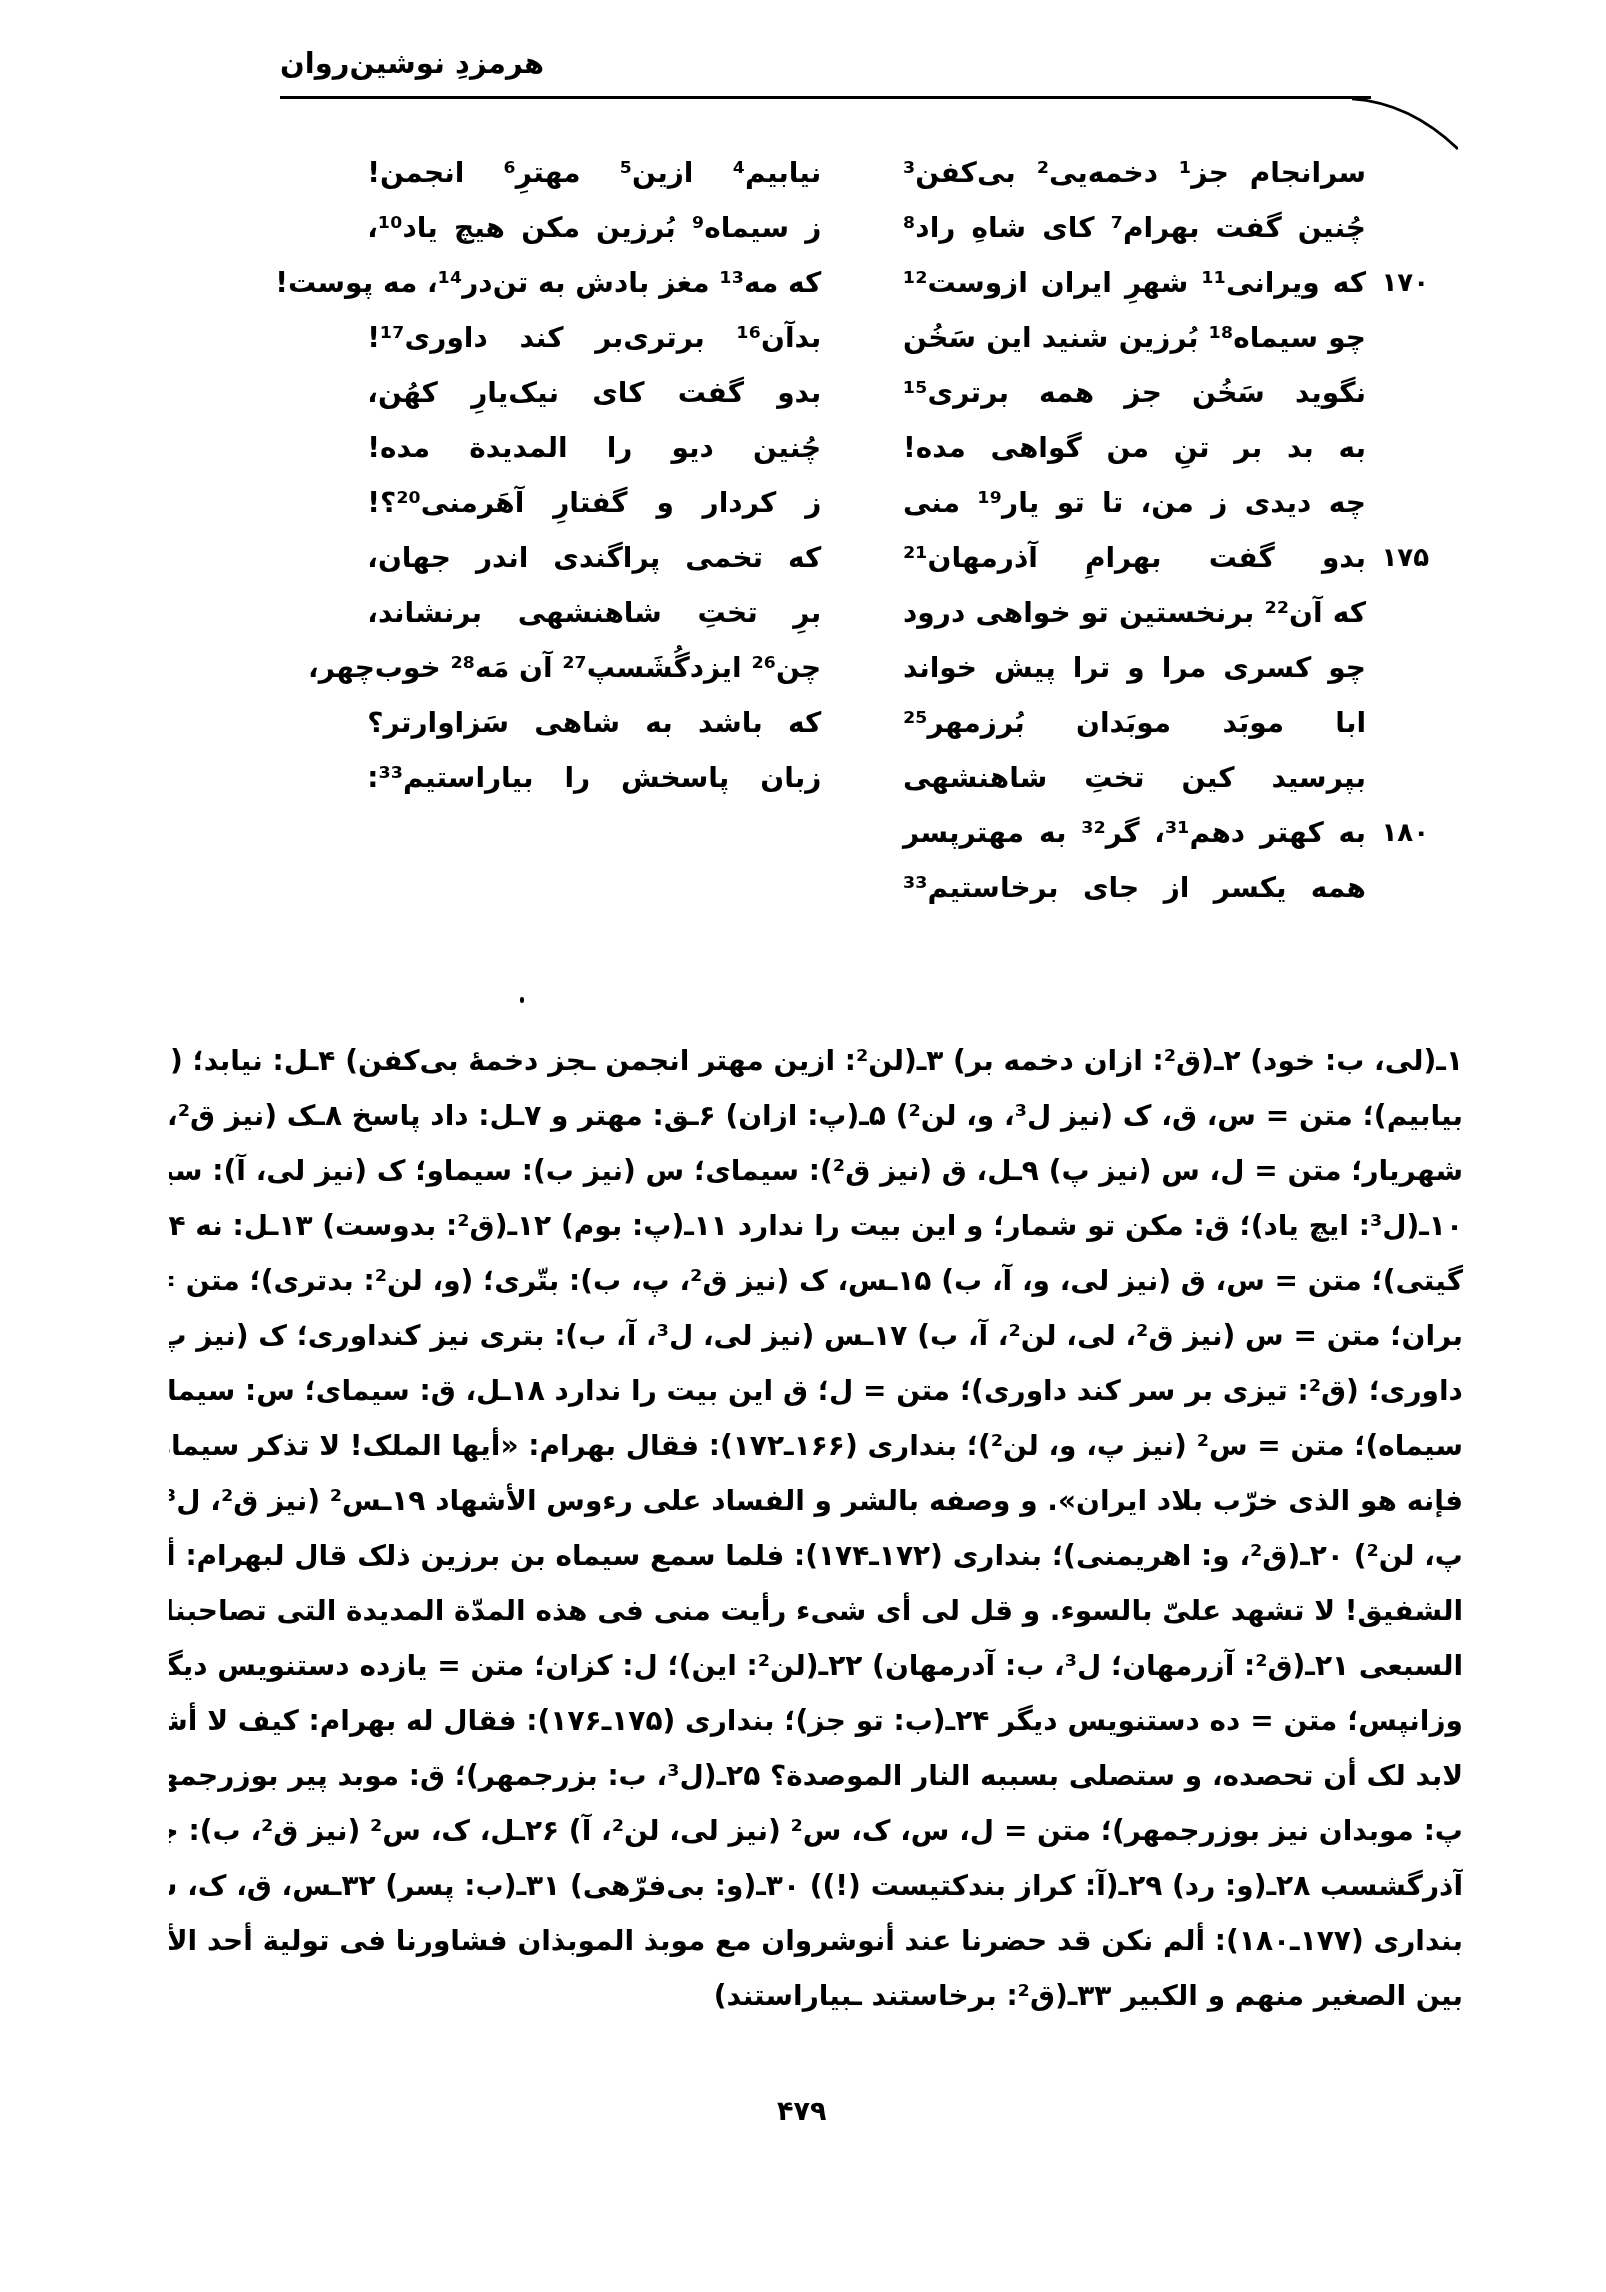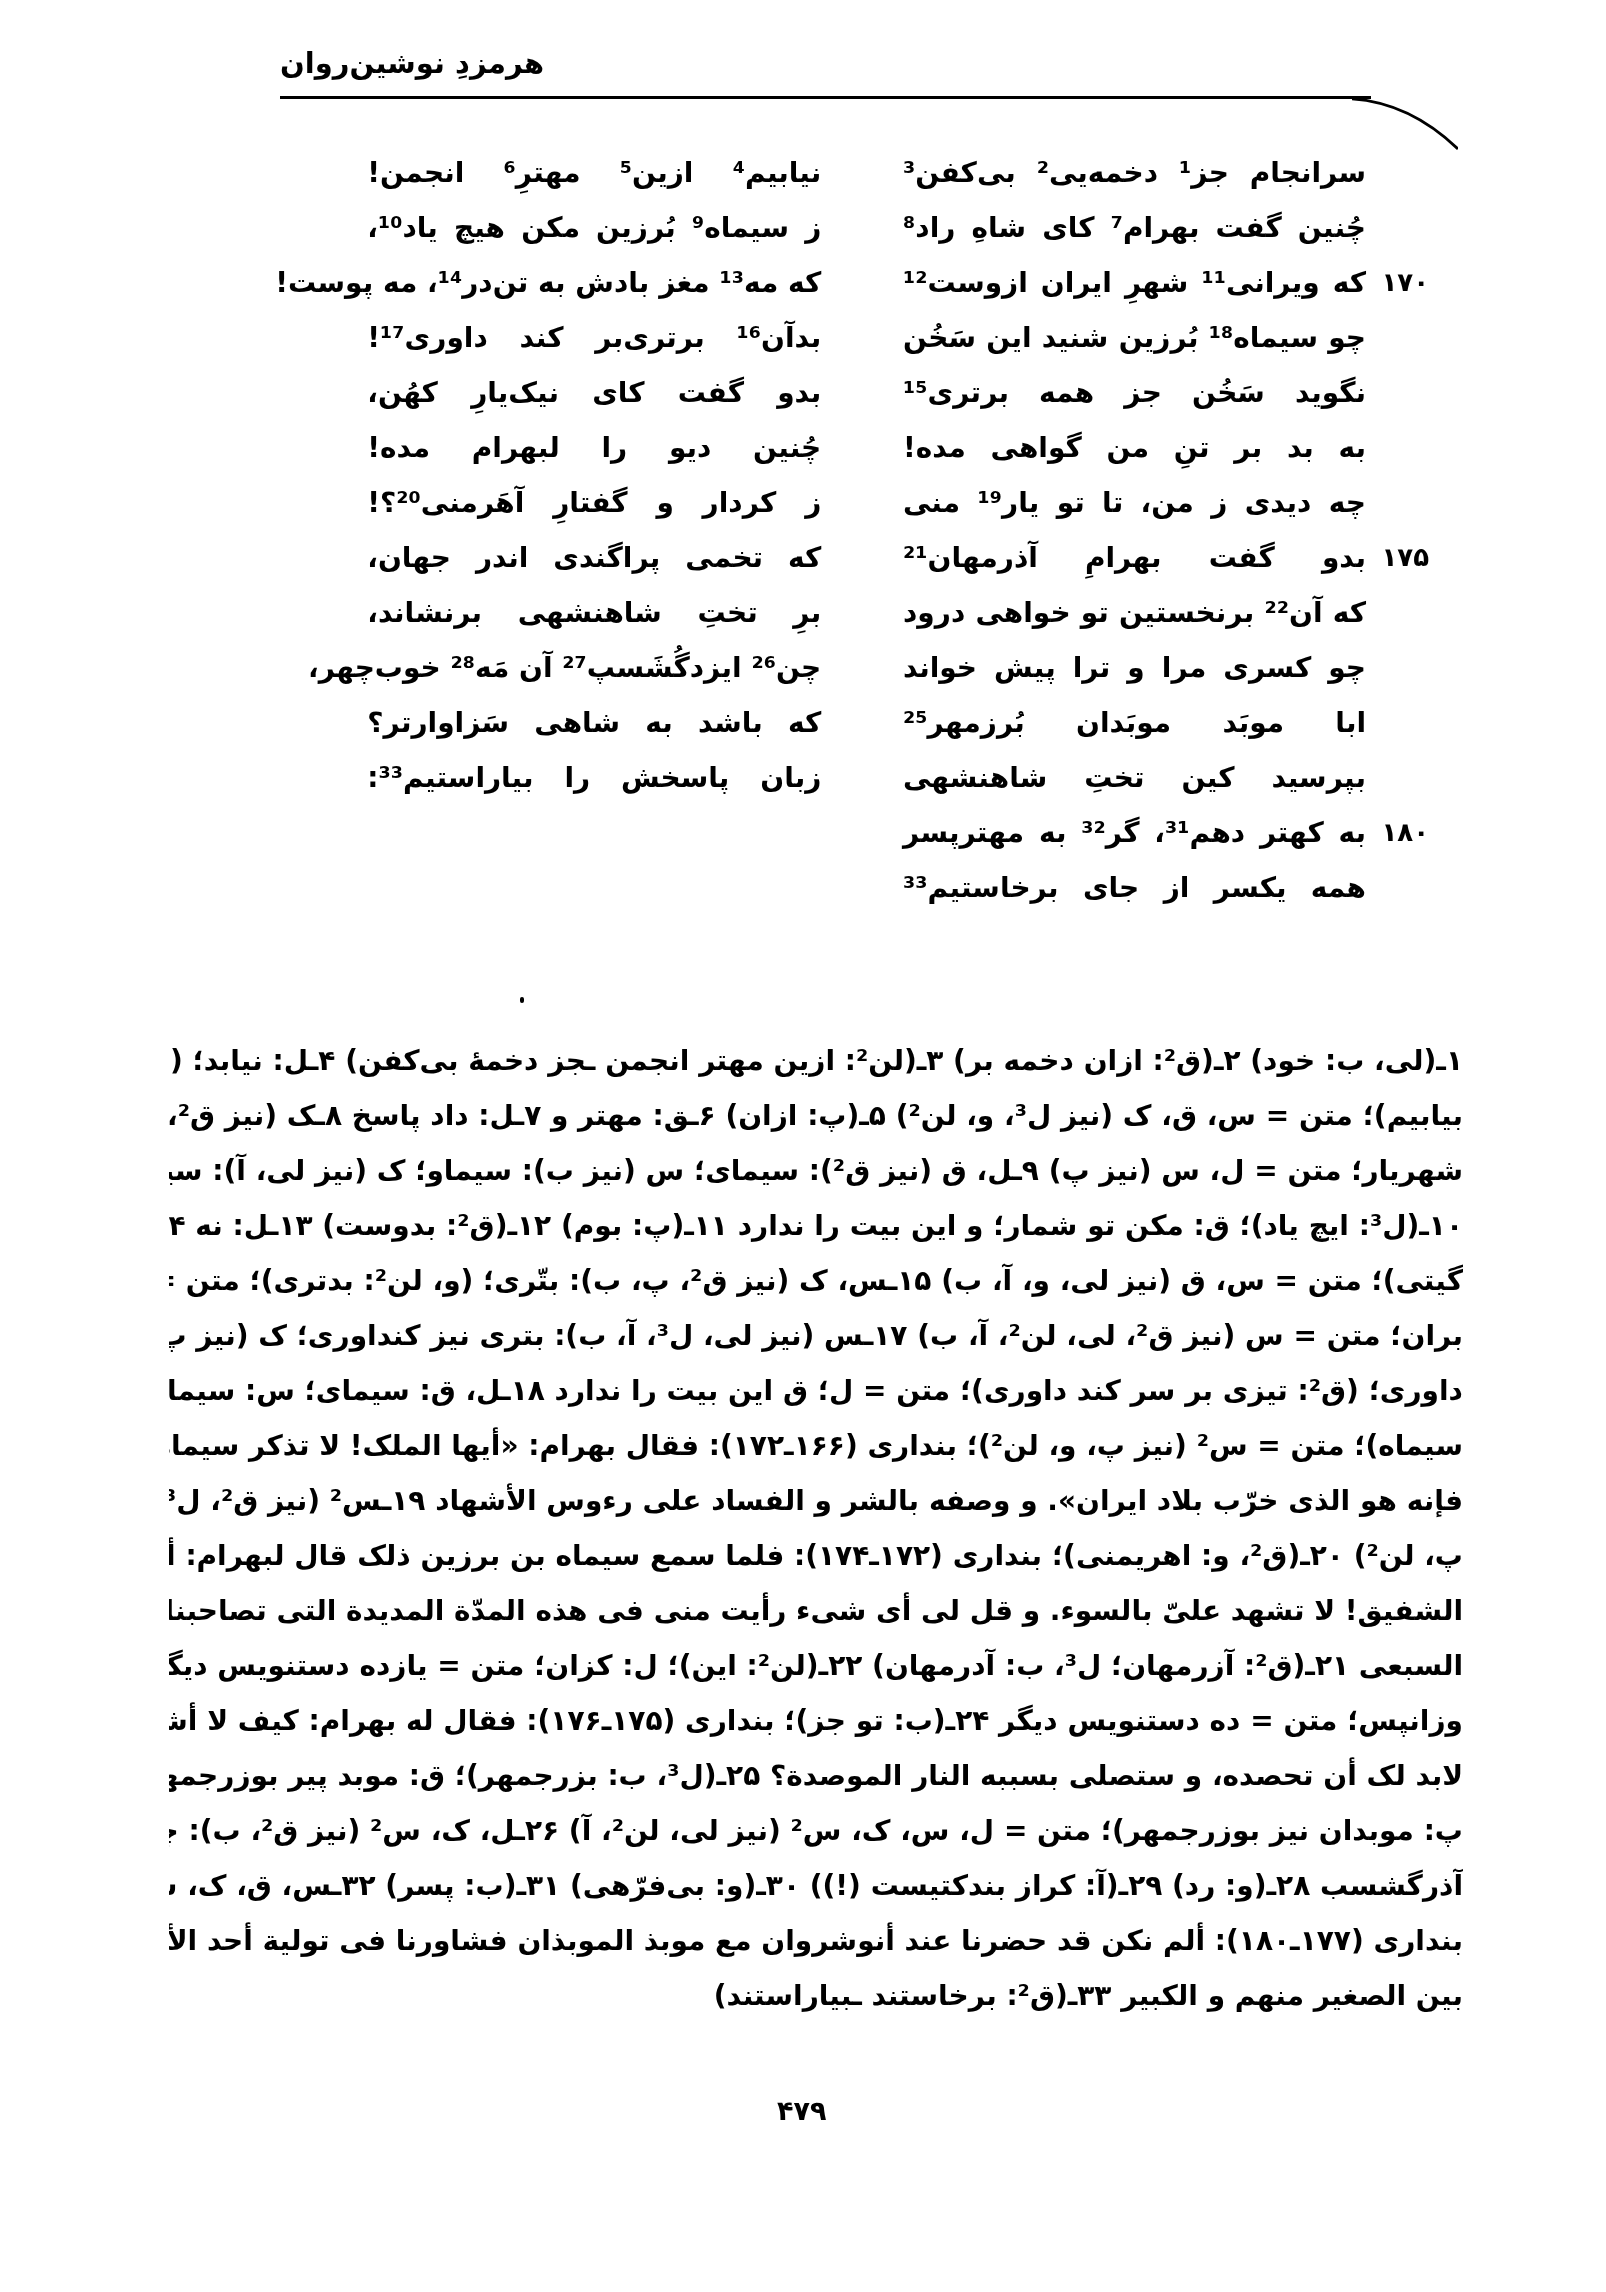--- a/index.html
+++ b/index.html
@@ -88,21 +88,21 @@
       <div class="verse">به کهتر دهم³¹، گر³² به مهترپسر</div>
       <div class="verse">همه یکسر از جای برخاستیم³³</div>
     </div>
 
     <div class="col col-left">
       <div class="verse">نیابیم⁴ ازین⁵ مهترِ⁶ انجمن⁳!</div>
       <div class="verse">ز سیماه⁹ بُرزین مکن هیچ یاد¹⁰،</div>
       <div class="verse">که مه¹³ مغز بادش به تن‌در¹⁴، مه پوست!</div>
       <div class="verse">بدآن¹⁶ برتری‌بر کند داوری¹⁷!</div>
       <div class="verse">بدو گفت کای نیک‌یارِ کهُن،</div>
-      <div class="verse">چُنین دیو را لبهرام مده!</div>
+      <div class="verse">چُنین دیو را المدیدة مده!</div>
       <div class="verse">ز کردار و گفتارِ آهَرمنی²⁰؟!</div>
       <div class="verse">که تخمی پراگندی اندر جهان،</div>
       <div class="verse">برِ تختِ شاهنشهی برنشاند،</div>
       <div class="verse">چن²⁶ ایزدگُشَسپ²⁷ آن مَه²⁸ خوب‌چهر،</div>
       <div class="verse">که باشد به شاهی سَزاوارتر؟</div>
       <div class="verse">زبان پاسخش را بیاراستیم³³:</div>
     </div>
   </div>
 
   <div class="sep-dot"></div>

